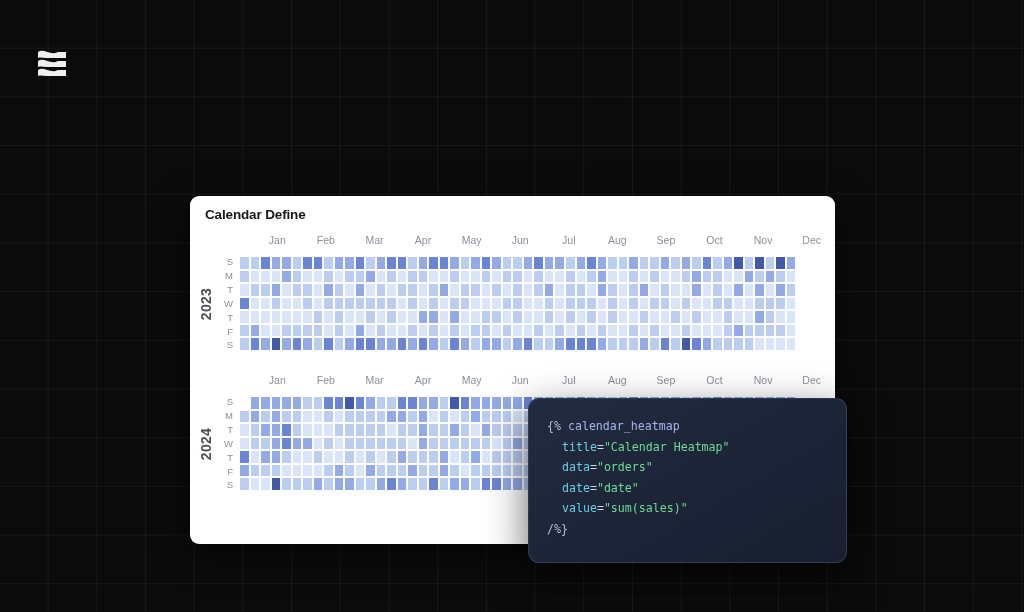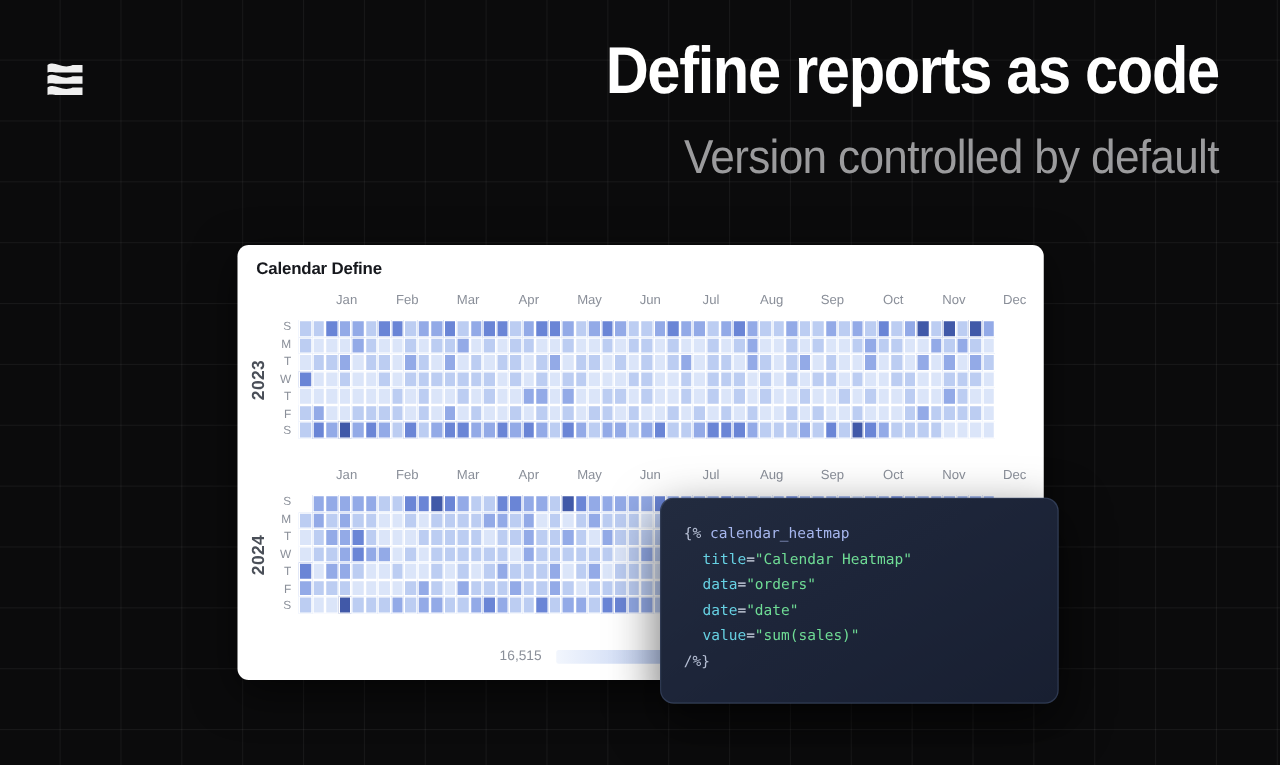--- a/index.html
+++ b/index.html
@@ -159,24 +159,20 @@
 <div id="stage">
 
   <div id="logo">
     <svg viewBox="0 0 44 44" width="44" height="44" aria-hidden="true">
       <path d="M8 12 C14 8, 20 16, 28 12 L36 12 L36 18 L16 18 C13 18, 11 17, 8 18 Z" fill="#efefef"></path>
       <path d="M8 21 C14 17, 20 25, 28 21 L36 21 L36 27 L16 27 C13 27, 11 26, 8 27 Z" fill="#efefef"></path>
       <path d="M8 30 C14 26, 20 34, 28 30 L36 30 L36 36 L16 36 C13 36, 11 35, 8 36 Z" fill="#efefef"></path>
     </svg>
   </div>
 
-  <div id="headings">
-    <div id="title">Define reports as code</div>
-    <div id="subtitle">Version controlled by default</div>
-  </div>
 
   <div id="card">
     <div id="card-title">Calendar Define</div>
 
     <div class="year-block y2023">
       <div class="months">
           <span style="left: 32.2917px;">Jan</span>
           <span style="left: 80.875px;">Feb</span>
           <span style="left: 129.458px;">Mar</span>
           <span style="left: 178.042px;">Apr</span>
@@ -999,21 +995,17 @@
             <div class="cell" style="background: rgb(147, 170, 231);"></div>
             <div class="cell" style="background: rgb(188, 205, 242);"></div>
             <div class="cell" style="background: rgb(188, 205, 242);"></div>
             <div class="cell" style="background: rgb(188, 205, 242);"></div>
             <div class="cell" style="background: rgb(188, 205, 242);"></div>
             <div class="cell" style="background: rgb(188, 205, 242);"></div>
           </div>
         </div>
     </div>
 
-    <div id="legend">
-      <div id="legend-value">16,515</div>
-      <div id="legend-bar"></div>
-    </div>
   </div>
 
   <div id="code-panel"><div><span class="tok-punct">{%</span><span class="tok-punct"> </span><span class="tok-tag">calendar_heatmap</span></div><div style="padding-left: 15px;"><span class="tok-attr">title</span><span class="tok-eq">=</span><span class="tok-string">"Calendar Heatmap"</span></div><div style="padding-left: 15px;"><span class="tok-attr">data</span><span class="tok-eq">=</span><span class="tok-string">"orders"</span></div><div style="padding-left: 15px;"><span class="tok-attr">date</span><span class="tok-eq">=</span><span class="tok-string">"date"</span></div><div style="padding-left: 15px;"><span class="tok-attr">value</span><span class="tok-eq">=</span><span class="tok-string">"sum(sales)"</span></div><div><span class="tok-punct">/%}</span></div></div>
 
 </div>
 
 </body></html>

